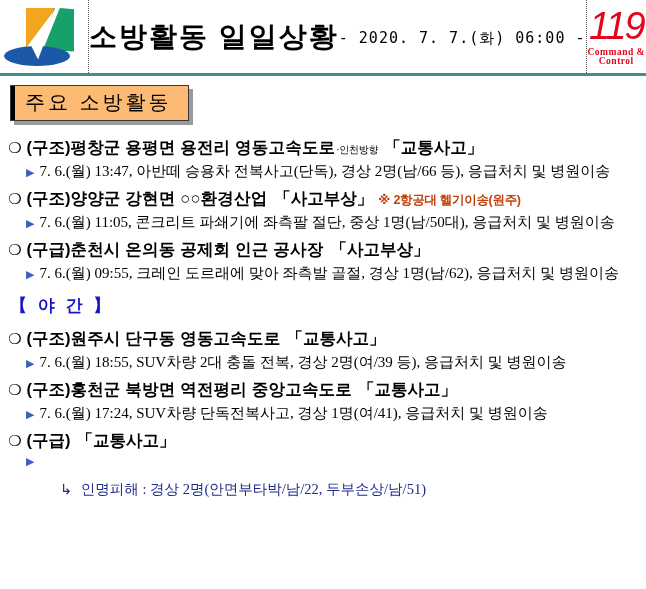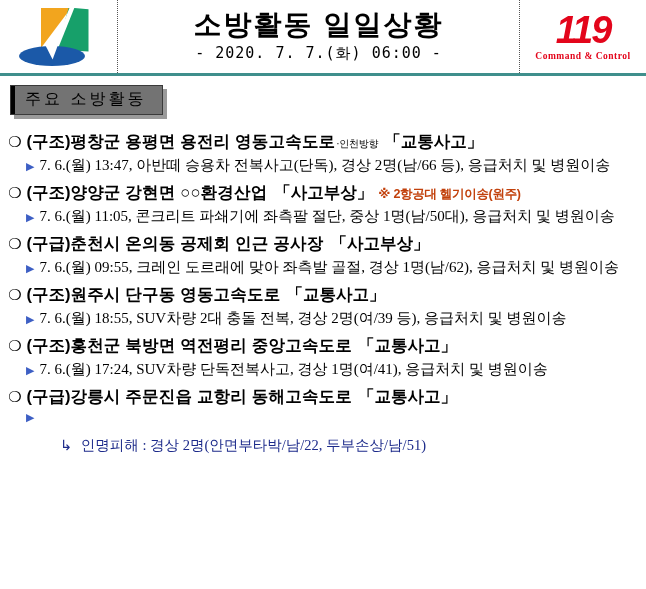--- a/index.html
+++ b/index.html
@@ -30,21 +30,21 @@
     align-items: center;
     justify-content: center;
     box-sizing: border-box;
   }
   .hdr-left {
     width: 118px;
     border-right: 1px dotted #555;
   }
   .hdr-center {
     flex: 1;
-    flex-direction: column;
+    flex-direction: row;
     border-right: 1px dotted #555;
   }
   .hdr-right {
     width: 126px;
   }
 
   
   .emblem {
     width: 88px;
     height: 62px;
@@ -104,21 +104,21 @@
   }
 
   
   .logo119 {
     text-align: center;
     line-height: 1;
   }
   .logo119 .digits {
     font-family: "Liberation Sans", "DejaVu Sans", sans-serif;
     font-size: 38px;
-    font-weight: bold;
+    font-weight: normal;
     font-style: italic;
     color: #e3051b;
     letter-spacing: -2px;
     text-align: center;
   }
   .logo119 .cc {
     font-family: "Liberation Serif", "DejaVu Serif", serif;
     font-size: 9.5px;
     font-weight: bold;
     color: #e3051b;
@@ -127,24 +127,24 @@
   }
 
   
   .section-box-wrap {
     margin: 9px 0 0 10px;
     position: relative;
     display: inline-block;
   }
   .section-box {
     border: 1px solid #3a3a3a;
-    background: #737373;
+    background: #fdba74;
     padding: 3px 16px 4px 14px;
     font-family: "Liberation Sans", "DejaVu Sans", sans-serif;
-    font-size: 16px;
+    font-size: 20px;
     letter-spacing: 3px;
     position: relative;
     z-index: 2;
   }
   .section-box-shadow {
     position: absolute;
     left: 4px; top: 4px;
     right: -4px; bottom: -4px;
     background: #9a9a9a;
     z-index: 1;
@@ -320,20 +320,21 @@
       <span class="sup-note"></span>
       <span class="bracket">「사고부상」</span>
       <span class="blue-note"></span>
     </div>
     <div class="inc-detail">
       <span class="tri">▶</span>
       <span>7. 6.(월) 09:55, 크레인 도르래에 맞아 좌측발 골절, 경상 1명(남/62), 응급처치 및 병원이송</span>
     </div>
   </div>
 
+  <div class="night-header">【 야 간 】</div>
 
   <div class="incident">
     <div class="inc-head">
       <span class="bullet-ring">❍</span>
       <span>(구조)</span>
       <span class="place">원주시 단구동 영동고속도로 </span>
       <span class="bracket">「교통사고」</span>
       <span class="blue-note"></span>
     </div>
     <div class="inc-detail">
@@ -353,21 +354,20 @@
     <div class="inc-detail">
       <span class="tri">▶</span>
       <span>7. 6.(월) 17:24, SUV차량 단독전복사고, 경상 1명(여/41), 응급처치 및 병원이송</span>
     </div>
   </div>
 
   <div class="incident">
     <div class="inc-head">
       <span class="bullet-ring">❍</span>
       <span>(구급)</span>
-      <span class="place">강릉시 주문진읍 교항리 동해고속도로 </span>
       <span class="bracket">「교통사고」</span>
       <span class="blue-note"></span>
     </div>
     <div class="inc-detail">
       <span class="tri">▶</span>
     </div>
     <div class="sub-note">
       <span class="arrow">↳</span>
       <span>인명피해 : 경상 2명(안면부타박/남/22, 두부손상/남/51)</span>
     </div>

